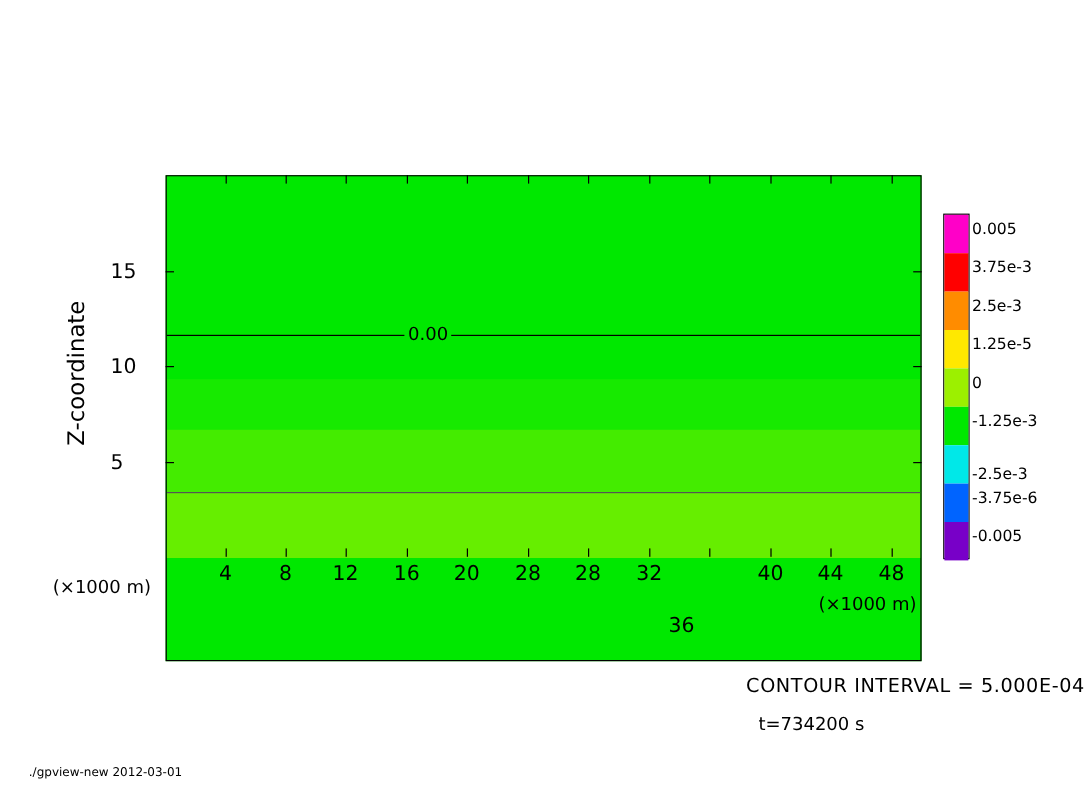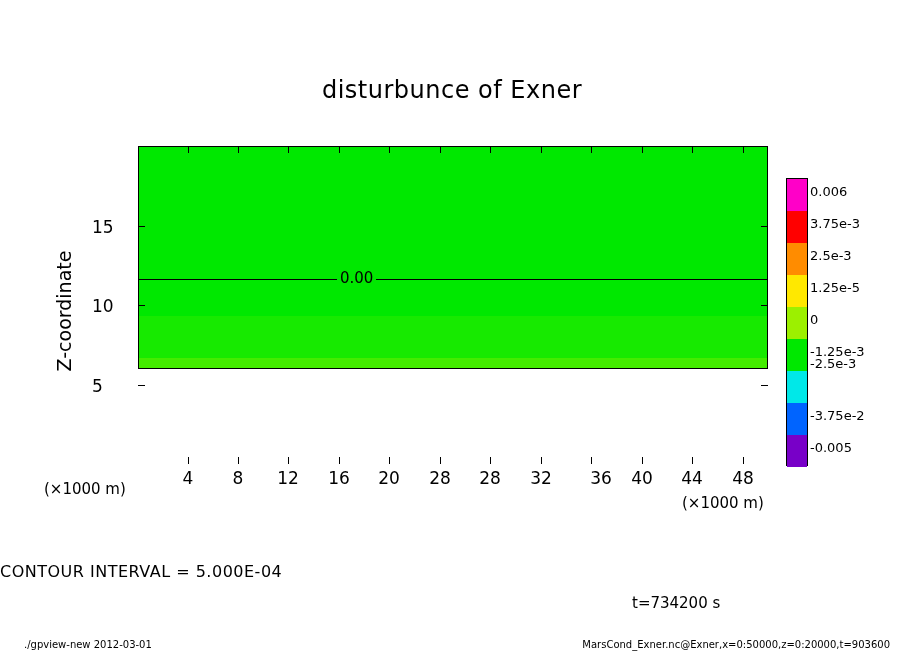--- a/index.html
+++ b/index.html
@@ -29,21 +29,21 @@
     text-align: center;
     font-size: 24px;
     letter-spacing: 0.5px;
   }
   
   #axes-frame {
     position: absolute;
     left: 138px;
     top: 146px;
     width: 630px;
-    height: 223px;
+    height: 405px;
     border: 1.5px solid #000000;
     box-sizing: border-box;
     overflow: hidden;
     background: #00e800;
   }
   .band {
     position: absolute;
     left: 0;
     width: 100%;
   }
@@ -125,21 +125,21 @@
     position: absolute;
     left: 682px;
     top: 494px;
     font-size: 15px;
   }
   #contour-interval {
     position: absolute;
     left: 0;
     top: 562px;
     width: 904px;
-    text-align: left;
+    text-align: right;
     font-size: 16px;
     letter-spacing: 0.5px;
   }
   #time-stamp {
     position: absolute;
     left: 632px;
     top: 594px;
     font-size: 15px;
   }
   #footer-left {
@@ -173,21 +173,20 @@
     left: 810px;
     font-size: 13px;
     white-space: nowrap;
   }
 </style>
 </head>
 <body>
 
 <div class="plot-root">
 
-  <div id="chart-title">disturbunce of Exner</div>
 
   <div id="axes-frame">
     <div class="band" style="top:0px;height:169px;background:#00e800;"></div>
     <div class="band" style="top:169px;height:42px;background:#17ea00;"></div>
     <div class="band" style="top:211px;height:52px;background:#44ec00;"></div>
     <div class="band" style="top:263px;height:55px;background:#66ee00;"></div>
 
     <div class="contour-line" style="top:132px;"></div>
     <div class="contour-line thin" style="top:263px;"></div>
 
@@ -221,21 +220,21 @@
   <div class="tick-x bottom" style="left:743px;"></div>
 
   <div class="xlabel-val" style="left:168px;">4</div>
   <div class="xlabel-val" style="left:218px;">8</div>
   <div class="xlabel-val" style="left:268px;">12</div>
   <div class="xlabel-val" style="left:319px;">16</div>
   <div class="xlabel-val" style="left:369px;">20</div>
   <div class="xlabel-val" style="left:420px;">28</div>
   <div class="xlabel-val" style="left:470px;">28</div>
   <div class="xlabel-val" style="left:521px;">32</div>
-  <div class="xlabel-val" style="left:581px;">36</div>
+  <div class="xlabel-val" style="left:548px;margin-top:44px;">36</div>
   <div class="xlabel-val" style="left:622px;">40</div>
   <div class="xlabel-val" style="left:672px;">44</div>
   <div class="xlabel-val" style="left:723px;">48</div>
 
   <div class="tick-y" style="top:385px;"></div>
   <div class="tick-y" style="top:305px;"></div>
   <div class="tick-y" style="top:226px;"></div>
   <div class="tick-y right" style="top:385px;"></div>
   <div class="tick-y right" style="top:305px;"></div>
   <div class="tick-y right" style="top:226px;"></div>
@@ -245,37 +244,36 @@
   <div class="ylabel-val" style="top:217px;">15</div>
 
   <div id="y-axis-title">Z-coordinate</div>
   <div id="x-unit-left">(×1000 m)</div>
   <div id="x-unit-right">(×1000 m)</div>
 
   <div id="contour-interval">CONTOUR INTERVAL = 5.000E-04</div>
   <div id="time-stamp">t=734200 s</div>
 
   <div id="footer-left">./gpview-new  2012-03-01</div>
-  <div id="footer-right">MarsCond_Exner.nc@Exner,x=0:50000,z=0:20000,t=903600</div>
 
   <div id="colorbar">
     <div class="cb-cell" style="height:32px;background:#ff00c8;"></div>
     <div class="cb-cell" style="height:32px;background:#ff0000;"></div>
     <div class="cb-cell" style="height:32px;background:#ff8c00;"></div>
     <div class="cb-cell" style="height:32px;background:#ffe800;"></div>
     <div class="cb-cell" style="height:32px;background:#9cf000;"></div>
     <div class="cb-cell" style="height:32px;background:#00e800;"></div>
     <div class="cb-cell" style="height:32px;background:#00e8e8;"></div>
     <div class="cb-cell" style="height:32px;background:#0064ff;"></div>
     <div class="cb-cell" style="height:32px;background:#7800c8;"></div>
   </div>
 
-  <div class="cb-tick" style="top:184px;">0.006</div>
+  <div class="cb-tick" style="top:184px;">0.005</div>
   <div class="cb-tick" style="top:216px;">3.75e-3</div>
   <div class="cb-tick" style="top:248px;">2.5e-3</div>
   <div class="cb-tick" style="top:280px;">1.25e-5</div>
   <div class="cb-tick" style="top:312px;">0</div>
   <div class="cb-tick" style="top:344px;">-1.25e-3</div>
-  <div class="cb-tick" style="top:356px;">-2.5e-3</div>
-  <div class="cb-tick" style="top:408px;">-3.75e-2</div>
+  <div class="cb-tick" style="top:388px;">-2.5e-3</div>
+  <div class="cb-tick" style="top:408px;">-3.75e-6</div>
   <div class="cb-tick" style="top:440px;">-0.005</div>
 
 </div>
 
 </body></html>

